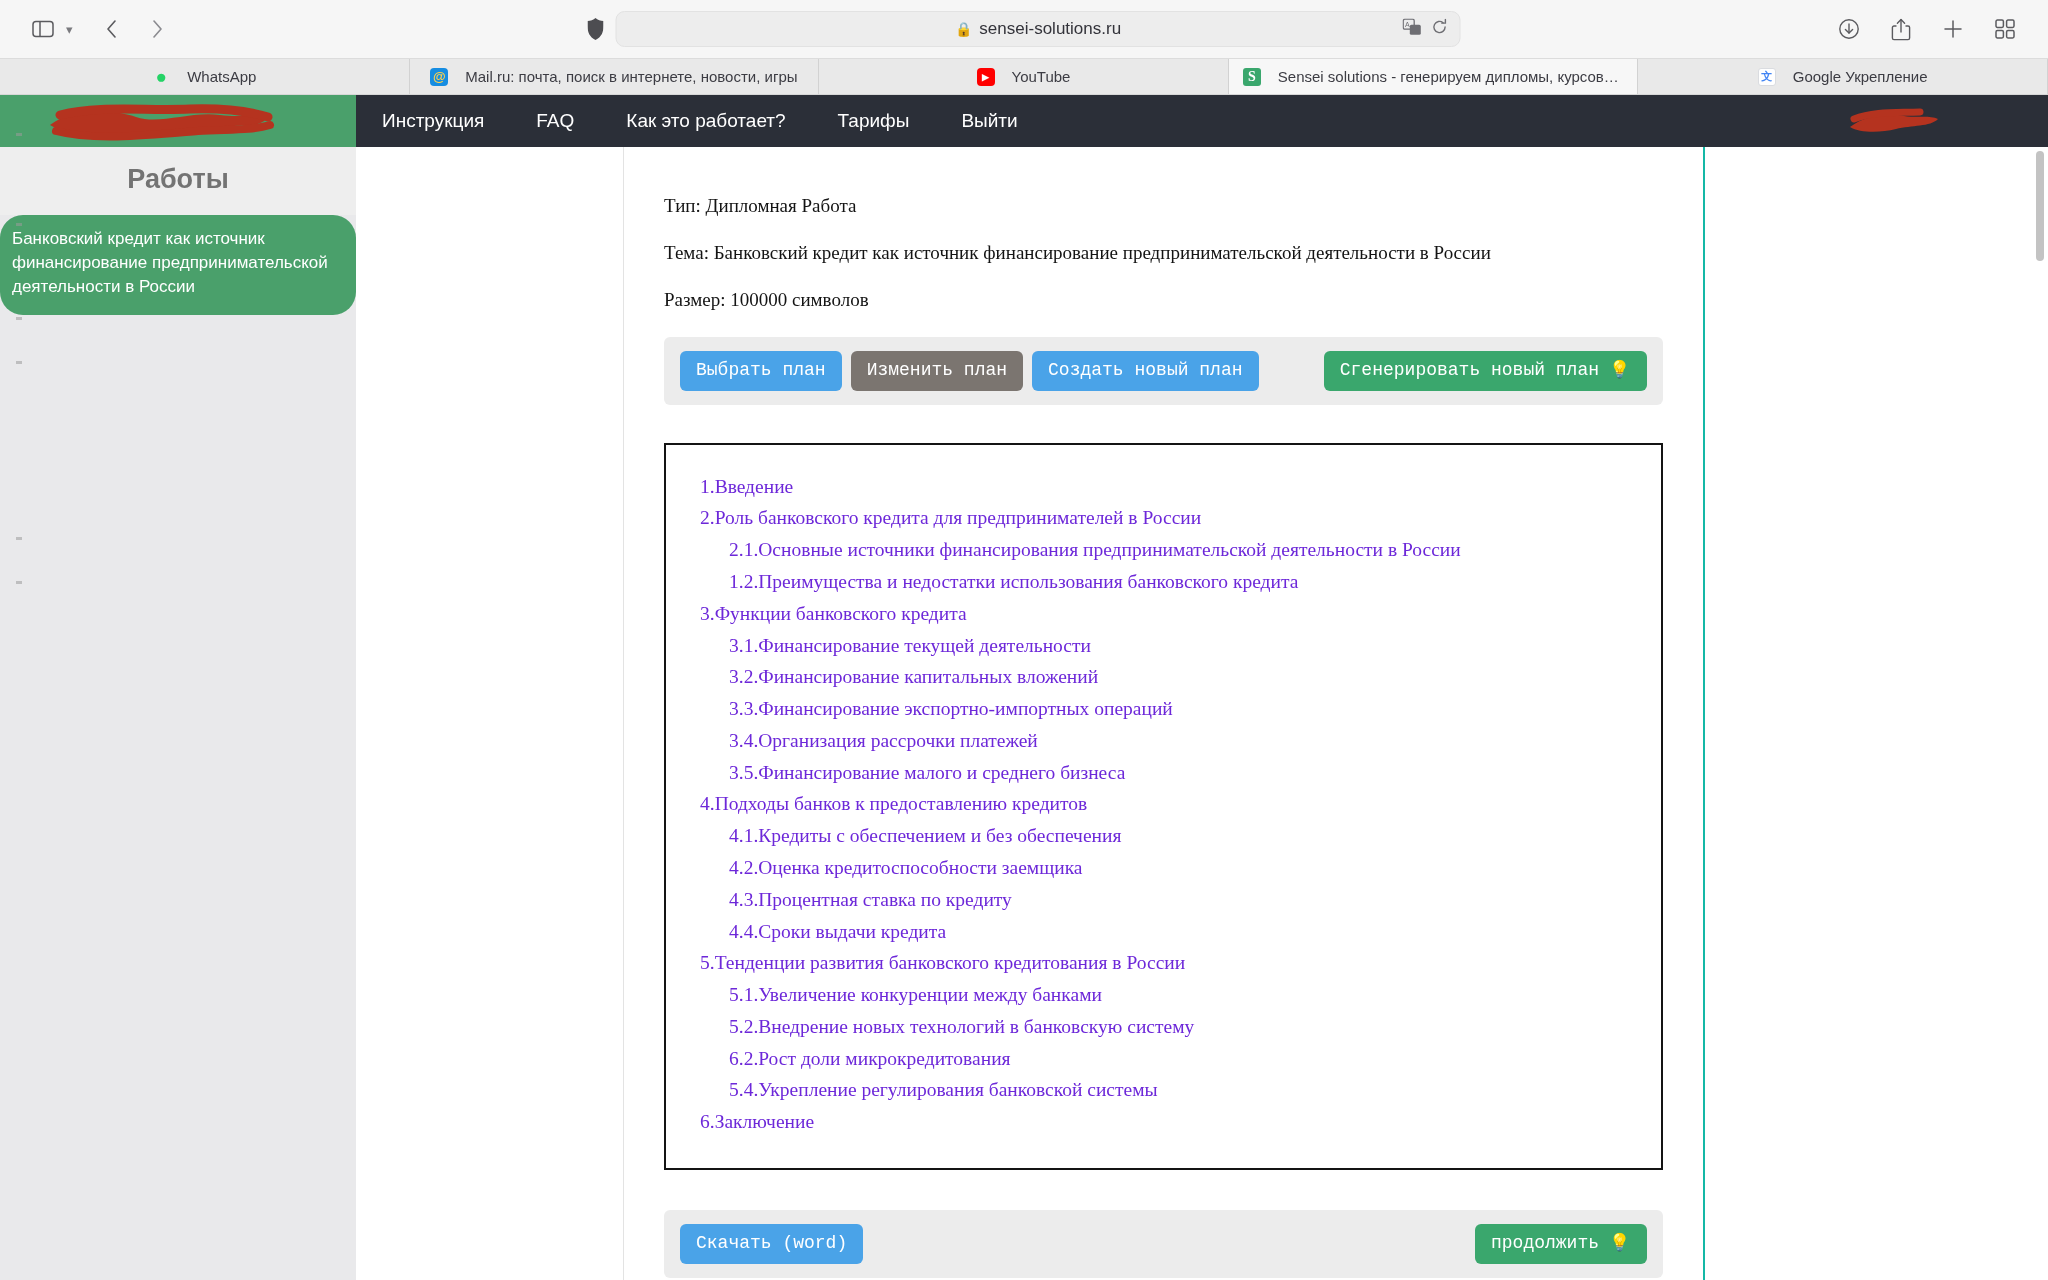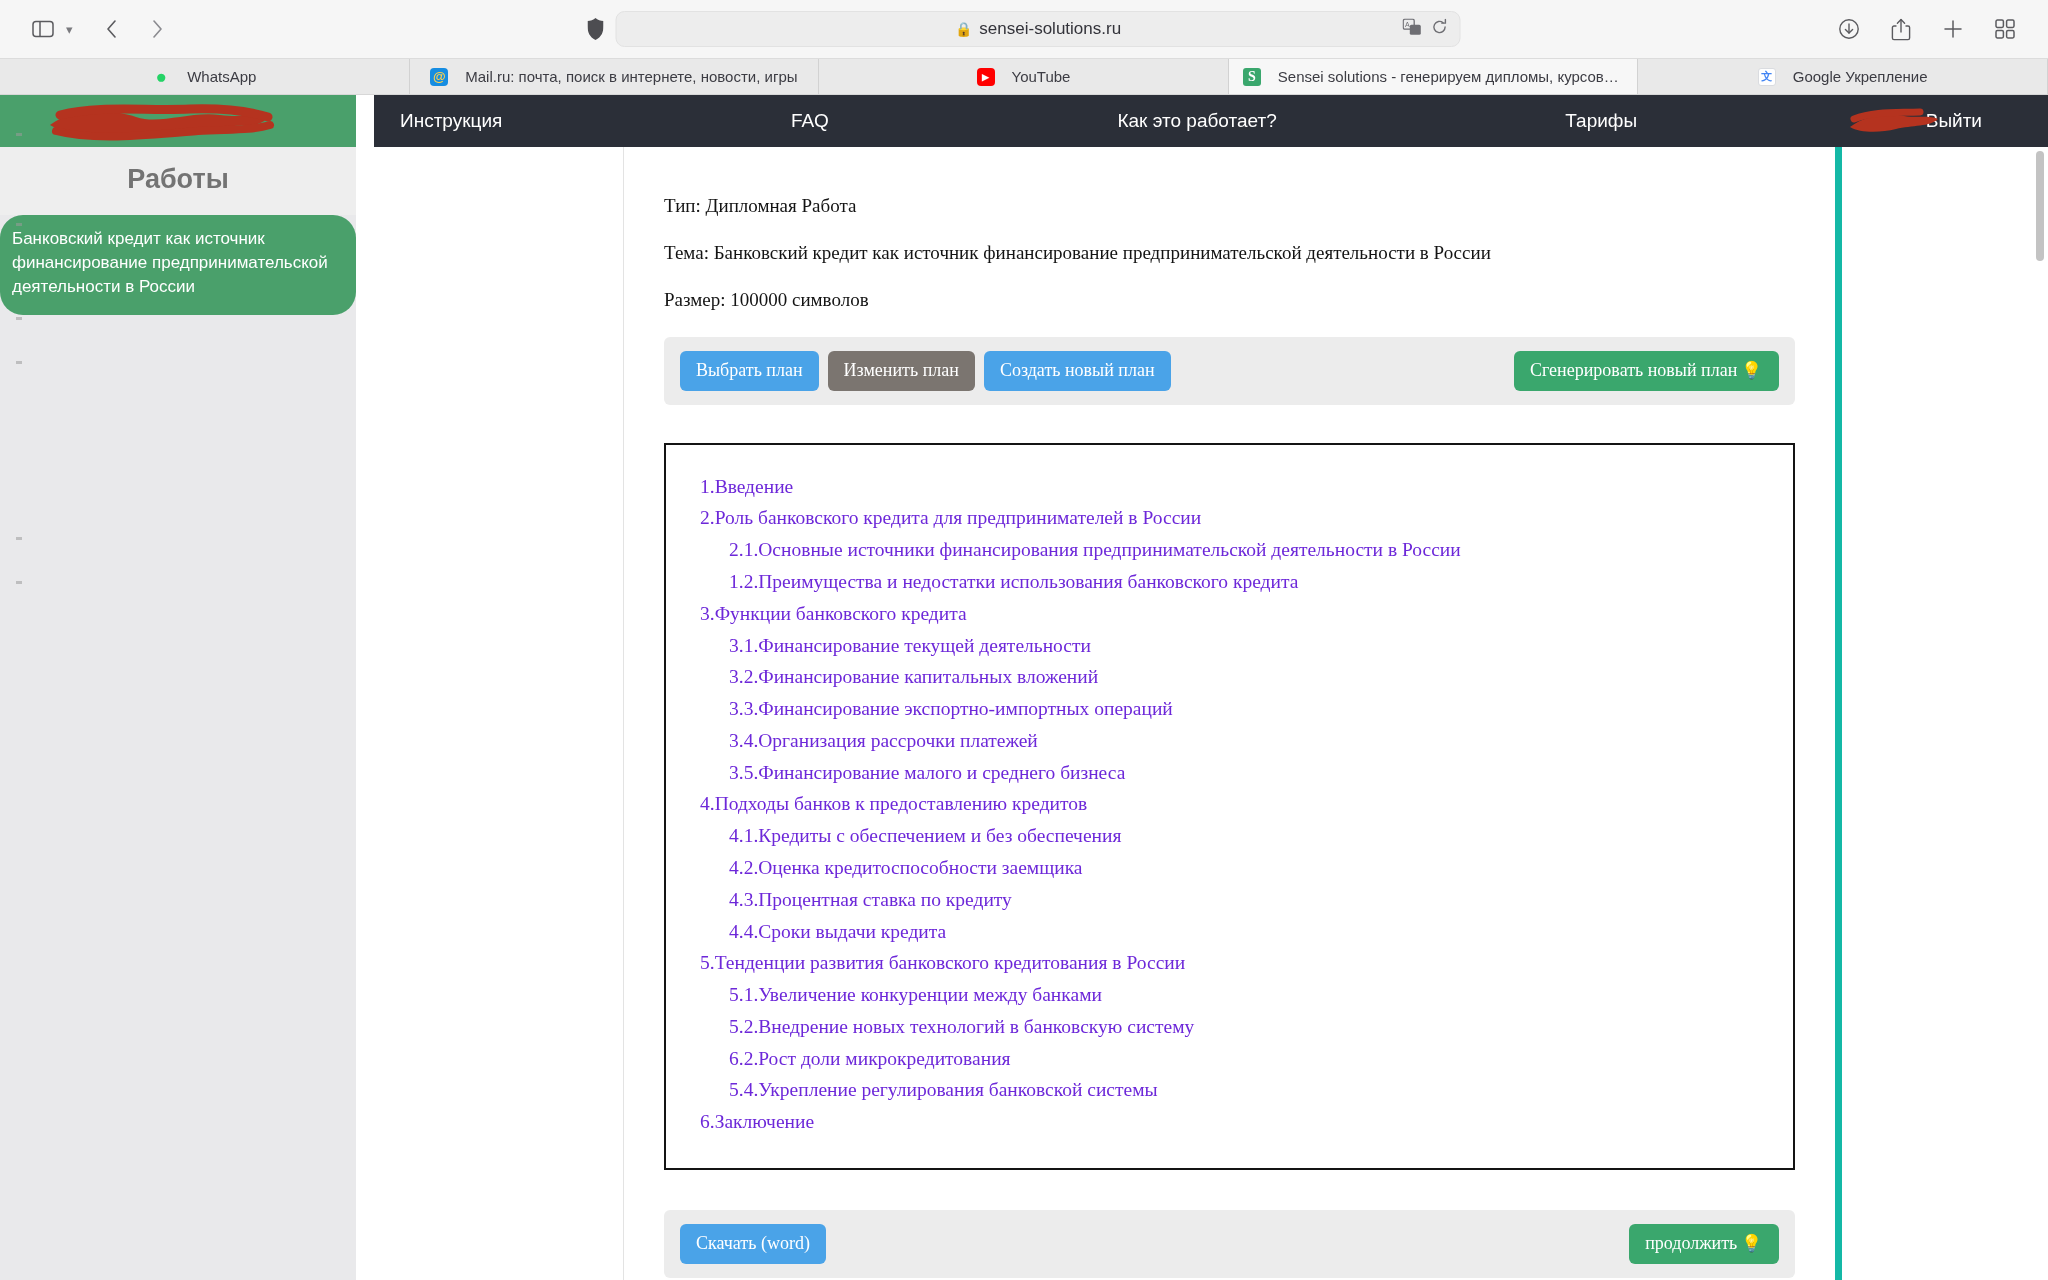--- a/index.html
+++ b/index.html
@@ -173,25 +173,24 @@
     background: #ffffff;
     position: relative;
     display: flex;
     flex-direction: column;
   }
   .topnav {
     height: 52px;
     background: #2b2f38;
     display: flex;
     align-items: center;
-    justify-content: space-between;
+    justify-content: flex-start;
     padding-right: 40px;
     gap: 0;
     position: relative;
-    margin-left: 18px;
   }
   .topnav a {
     color: #ffffff;
     font-size: 19px;
     text-decoration: none;
     padding: 0 26px;
     cursor: pointer;
     white-space: nowrap;
   }
   .nav-scribble {
@@ -204,25 +203,25 @@
   .scroll-area {
     flex: 1 1 auto;
     position: relative;
     overflow: hidden;
     background: #ffffff;
   }
   .doc-frame {
     position: absolute;
     left: 267px;
     top: 0;
-    width: 1219px;
+    width: 1082px;
     min-height: 1134px;
     background: #ffffff;
     border-left: 1px solid #e3e3e3;
-    border-right: 7px solid #14b8a6;
+    border-right: 2px solid #14b8a6;
     padding: 0 0 0 0;
   }
   .inner {
     padding: 48px 40px 0 40px;
   }
   .meta-line {
     font-family: "Liberation Serif", serif;
     font-size: 19px;
     color: #141414;
     margin-bottom: 25px;
@@ -236,21 +235,21 @@
     padding: 14px 16px;
     display: flex;
     align-items: center;
     gap: 9px;
   }
   .btn {
     border: none;
     border-radius: 6px;
     color: #ffffff;
     font-size: 18px;
-    font-family: Liberation Serif, serif;
+    font-family: Liberation Mono, monospace;
     padding: 9px 16px;
     cursor: pointer;
     white-space: nowrap;
     line-height: 1.2;
   }
   .btn-blue { background: #4aa3e8; }
   .btn-gray { background: #7b7570; }
   .btn-green { background: #3aa76d; }
   .btn-spacer { flex: 1 1 auto; }
   .bulb { font-size: 17px; }

